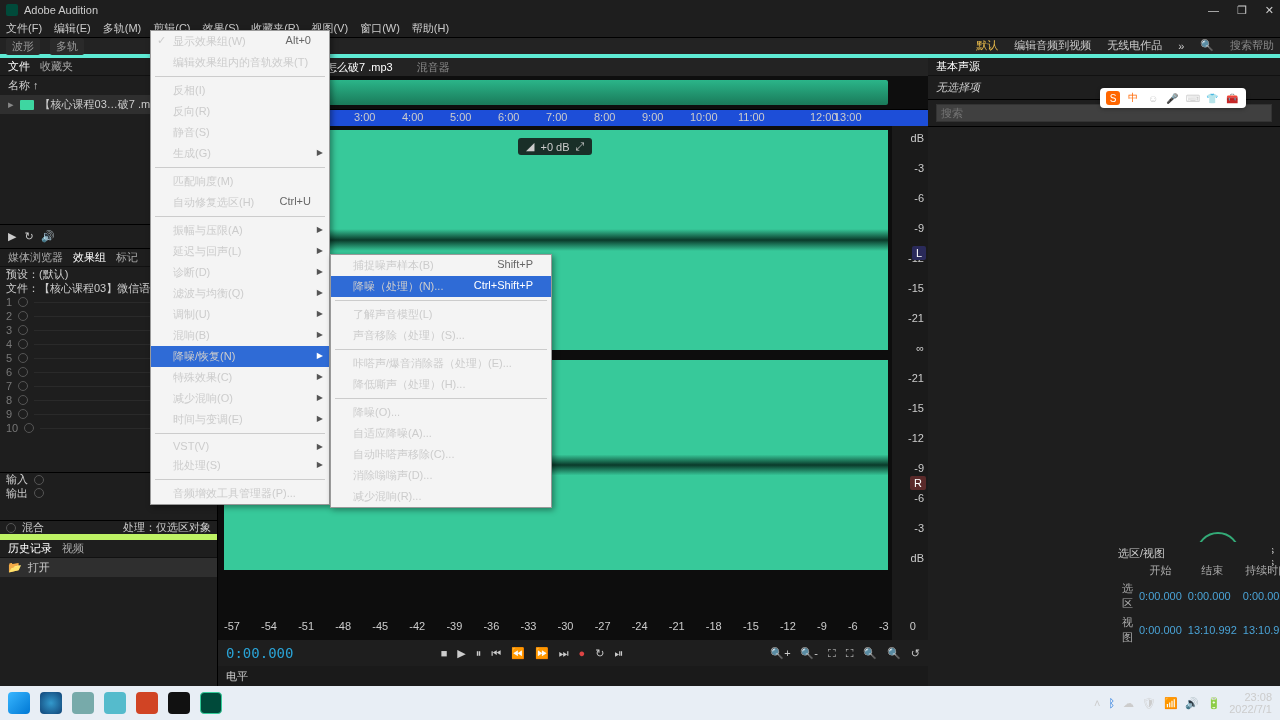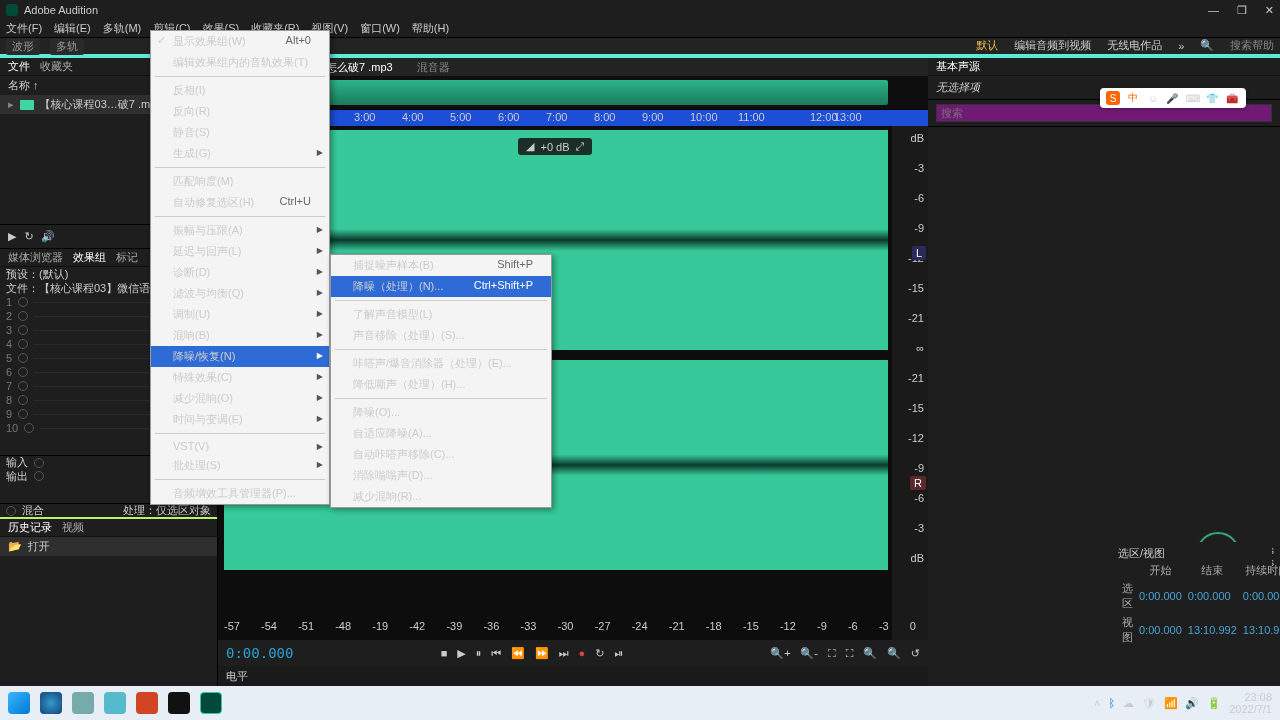--- a/index.html
+++ b/index.html
@@ -15,21 +15,21 @@
 .badge { background:#2a2a2a; padding:1px 6px; border-radius:2px; color:#999;}
 .main { position:absolute; top:58px; left:0; right:0; bottom:34px; display:flex; }
 .left-col { width:218px; display:flex; flex-direction:column; background:#1e1e1e; border-right:1px solid #000;}
 .panel-head { height:18px; display:flex; align-items:center; gap:10px; padding:0 8px; border-bottom:1px solid #111; font-size:11px;}
 .panel-head .tab { color:#aaa; }
 .panel-head .tab.active { color:#fff; }
 .files-area { flex:0 0 156px; background:#1e1e1e; border-bottom:1px solid #000;}
 .file-row { display:flex; align-items:center; padding:2px 8px; gap:6px; }
 .file-row.sel { background:#2f2f2f; }
 .wave-icon { width:14px; height:10px; background:linear-gradient(#3ed6a1,#3ed6a1); border-radius:1px; }
-.rack { flex:0 0 184px; background:#1e1e1e; border-bottom:2px solid #bef264;}
+.rack { flex:0 0 184px; background:#1e1e1e; border-bottom:6px solid #bef264;}
 .rack .row { display:flex; align-items:center; height:14px; padding:0 6px; gap:6px;}
 .pbtn { width:10px;height:10px;border:1px solid #555;border-radius:50%; }
 .transport-mini { height:24px; display:flex; align-items:center; gap:8px; padding:0 8px;}
 .db-scale { position:relative; height:20px; font-size:9px; color:#888; }
 .history { flex:1 1 auto; }
 .center { flex:1; display:flex; flex-direction:column; background:#161616; }
 .tabs-row { height:18px; background:#232323; display:flex; align-items:center; padding:0 8px; gap:12px;}
 .overview { height:34px; background:#0e0e0e; position:relative; border-bottom:1px solid #000;}
 .ov-wave { position:absolute; left:6px; right:40px; top:4px; bottom:4px; background:linear-gradient(#2bb589,#1a7a5a); border-radius:2px;}
 .timeline { height:16px; background:#1d4ed8; display:flex; color:#999; font-size:10px; position:relative;text-align:center;}
@@ -192,21 +192,21 @@
           </div>
           <div class="row">
             <span style="color:#777">10</span>
             <span class="pbtn"></span>
             <span style="flex:1;border-bottom:1px solid #2a2a2a"></span>
           </div>
         </div>
       <div class="row" style="margin-top:4px">
           <span style="margin-left:auto">▸</span>
         </div>
-      <div class="row" style="border-top:1px solid #000;margin-top:2px">
+      <div class="row" style="border-top:1px solid #000;margin-top:19px">
         <span>输入</span>
           <span class="pbtn"></span>
       </div>
       <div class="row">
           <span>输出</span>
           <span class="pbtn"></span>
         </div>
       <div class="db-scale"></div>
       <div class="row" style="border-top:1px solid #000">
         <span class="pbtn"></span>
@@ -303,21 +303,21 @@
       </div>
     </div>
     <div class="level-row">
         <span>电平</span>
       </div>
     <div class="level-scale" id="levelscale">
         <span>-57</span>
         <span>-54</span>
         <span>-51</span>
         <span>-48</span>
-        <span>-19</span>
+        <span>-45</span>
         <span>-42</span>
         <span>-39</span>
         <span>-36</span>
         <span>-33</span>
         <span>-30</span>
         <span>-27</span>
         <span>-24</span>
         <span>-21</span>
         <span>-18</span>
         <span>-15</span>
@@ -327,21 +327,21 @@
         <span>-3</span>
         <span>0</span>
       </div>
   </div>
 
   <div class="right-col">
     <div class="panel-head">
         <span class="tab active">基本声源</span>
       </div>
     <div class="sec" style="color:#777;font-style:italic"><span>无选择项</span></div>
-    <div class="sec"><input style="width: 100%; background: #701a75; border: 1px solid rgb(51, 51, 51); color: rgb(204, 204, 204); padding: 2px 4px;" placeholder="搜索"></div>
+    <div class="sec"><input style="width: 100%; background: #404040; border: 1px solid rgb(51, 51, 51); color: rgb(204, 204, 204); padding: 2px 4px;" placeholder="搜索"></div>
     <div style="flex:1;position:relative">
       <div class="gauge">
           <span>62%</span>
         </div>
       <div style="position:absolute;right:6px;bottom:118px;font-size:9px;color:#888;text-align:left">
         <div>0K/s</div>
         <div>0K/s</div>
       </div>
     </div>
     <div class="sel-panel">

